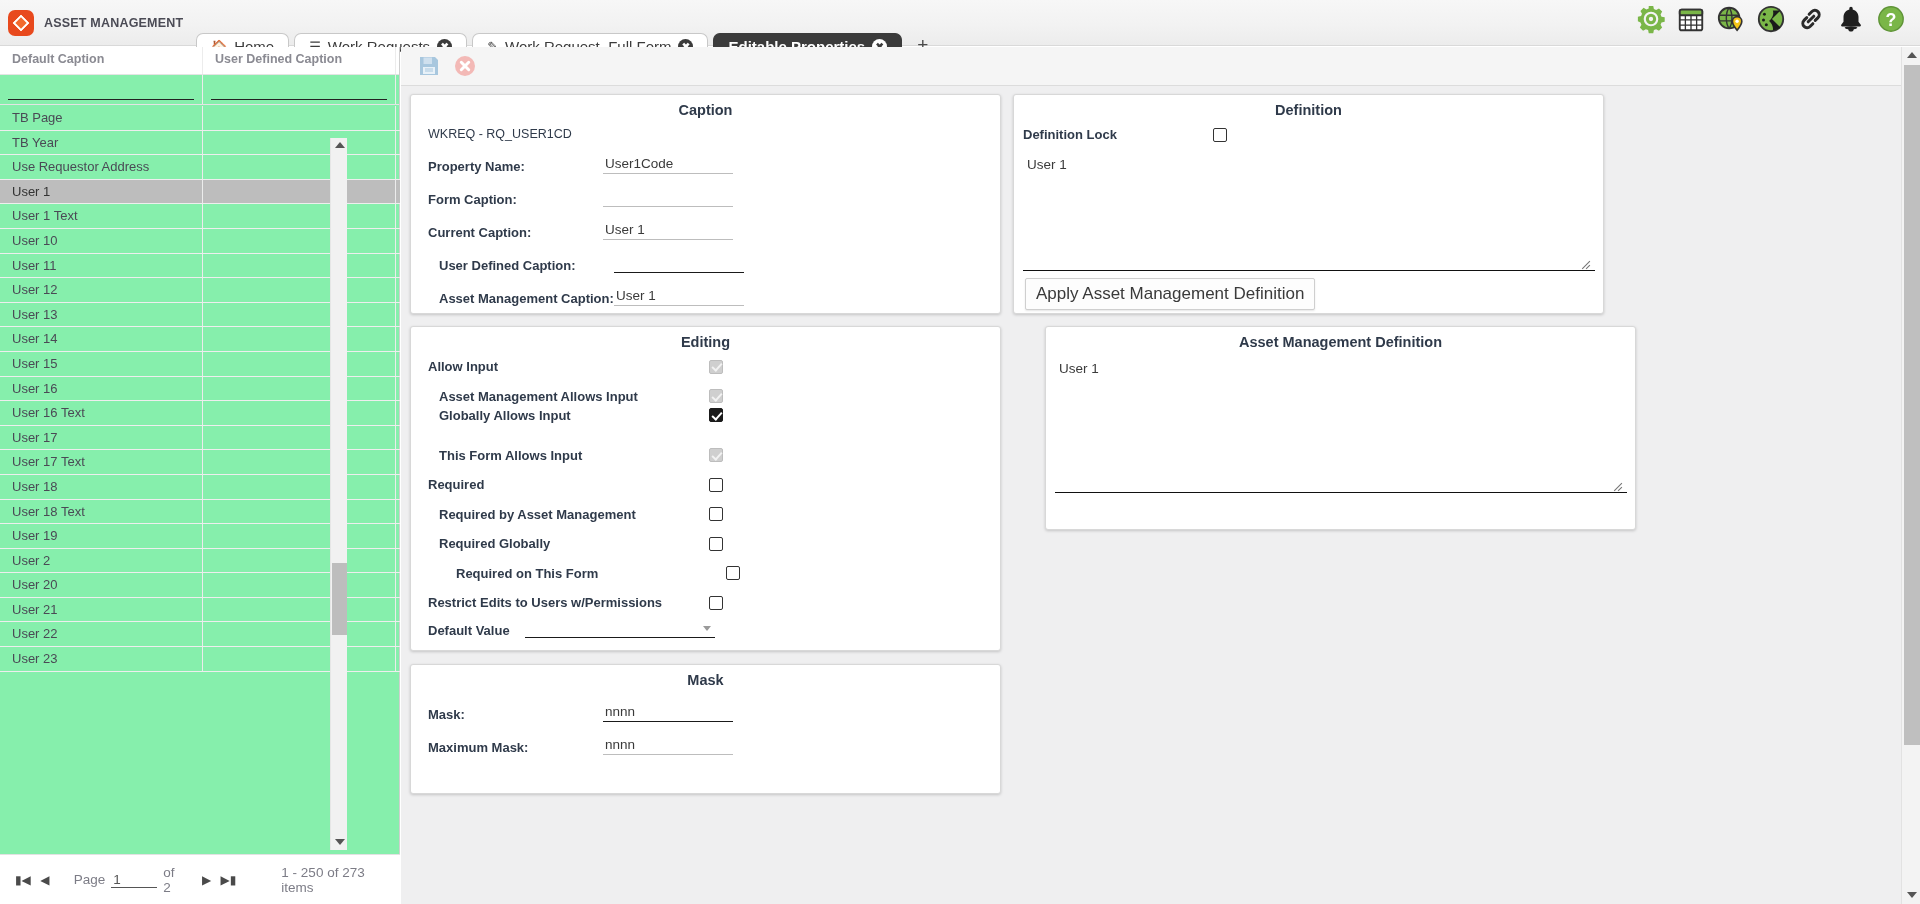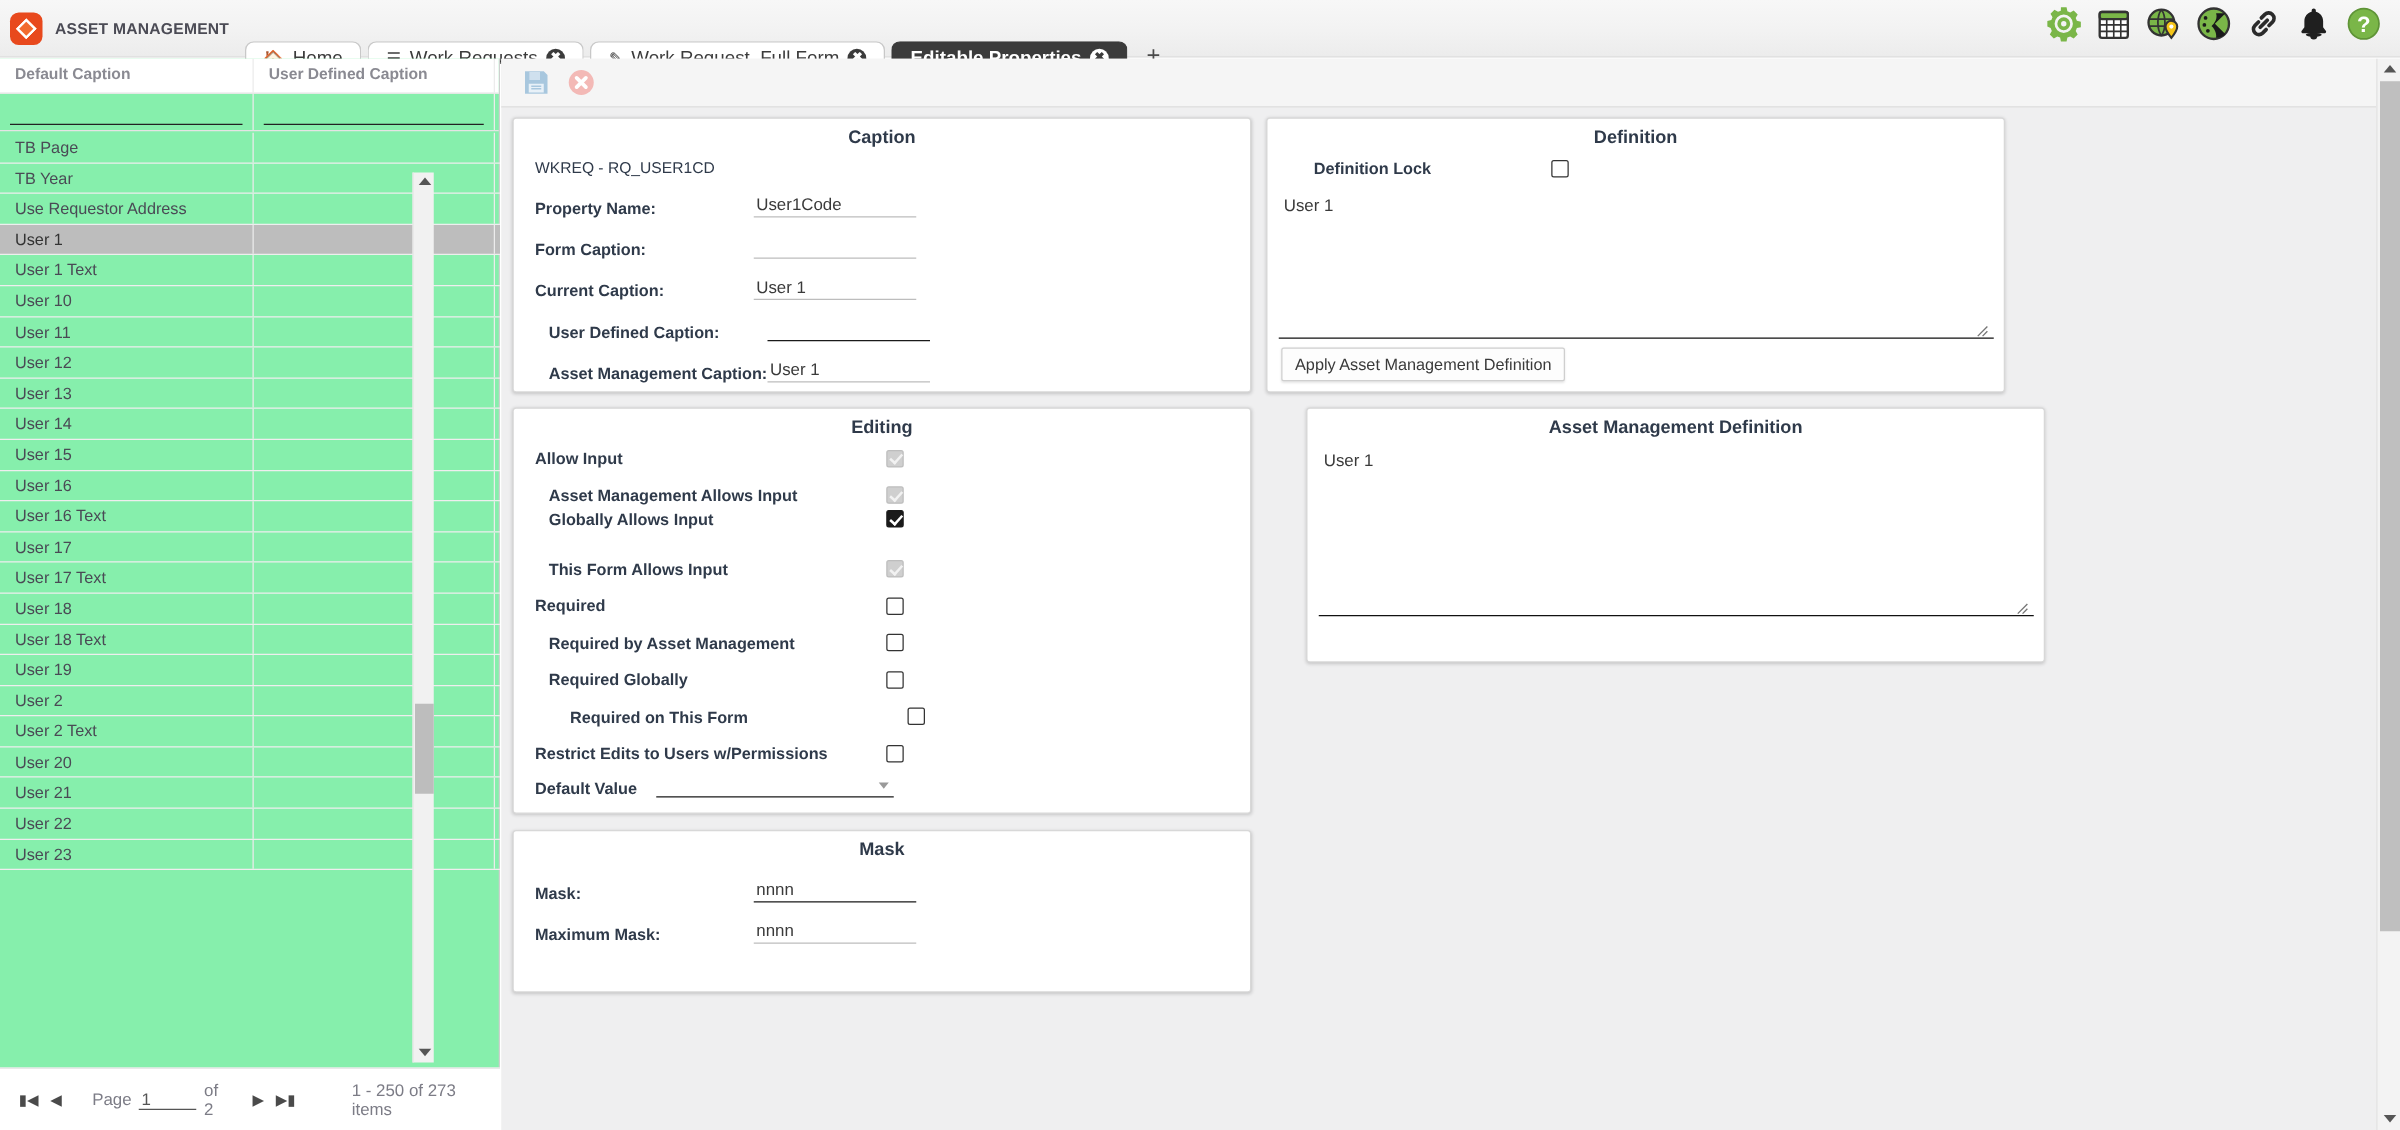--- a/index.html
+++ b/index.html
@@ -203,21 +203,21 @@
     position: absolute; border: none; border-bottom: 1.6px solid #111;
     background: #ffffff; resize: none; outline: none;
     font-size: 13.5px; color: #3a3a3a; font-family: "Liberation Sans", sans-serif;
     padding: 2px 4px;
   }
   .ta-grip {
     position: absolute; width: 11px; height: 11px; pointer-events: none;
   }
   .btn-apply {
     position: absolute; border: 1px solid #cfcfcf; background: #fdfdfd;
-    border-radius: 2px; font-size: 13px; color: #3a3a3a;
+    border-radius: 2px; font-size: 17px; color: #3a3a3a;
     font-family: "Liberation Sans", sans-serif;
     box-shadow: 0 1px 2px rgba(0,0,0,.10);
     padding: 5px 10px; cursor: pointer;
   }
 
   .caret-dn {
     width: 0; height: 0; border-left: 4px solid transparent;
     border-right: 4px solid transparent; border-top: 5px solid #9a9a9a;
     position: absolute;
   }
@@ -392,24 +392,20 @@
       <div class="grow">
         <div class="gc col-a">User 18 Text</div>
         <div class="gc col-b"></div>
       </div>
       <div class="grow">
         <div class="gc col-a">User 19</div>
         <div class="gc col-b"></div>
       </div>
       <div class="grow">
         <div class="gc col-a">User 2</div>
-        <div class="gc col-b"></div>
-      </div>
-      <div class="grow">
-        <div class="gc col-a">User 2 Text</div>
         <div class="gc col-b"></div>
       </div>
       <div class="grow">
         <div class="gc col-a">User 20</div>
         <div class="gc col-b"></div>
       </div>
       <div class="grow">
         <div class="gc col-a">User 21</div>
         <div class="gc col-b"></div>
       </div>
@@ -554,21 +550,21 @@
       <div class="frow" style="position:absolute;left:17px;top:71px;width:560px;">
         <div class="flabel" style="width:175px;">Maximum Mask:</div>
         <input class="finput" style="width: 130px;" value="nnnn">
       </div>
     </div>
 
     <div class="card" id="card-definition">
       <div class="card-title">Definition</div>
 
       <div style="position:absolute;left:9px;top:32px;width:560px;display:flex;align-items:center;">
-        <div class="flabel" style="width:190px;margin-left:28px;">Definition Lock</div>
+        <div class="flabel" style="width:190px;">Definition Lock</div>
         <span class="cbx"></span>
       </div>
 
       <textarea class="ta-box" style="left: 9px; top: 60px; width: 572px; height: 116px;">User 1</textarea>
       <svg class="ta-grip" style="left:566px;top:164px;" viewBox="0 0 10 10">
         <path stroke="#777" stroke-width="1" d="M9 2L2 9M9 5.5L5.5 9"></path>
       </svg>
 
       <button class="btn-apply" style="left:11px;top:183px;">Apply Asset Management Definition</button>
     </div>

